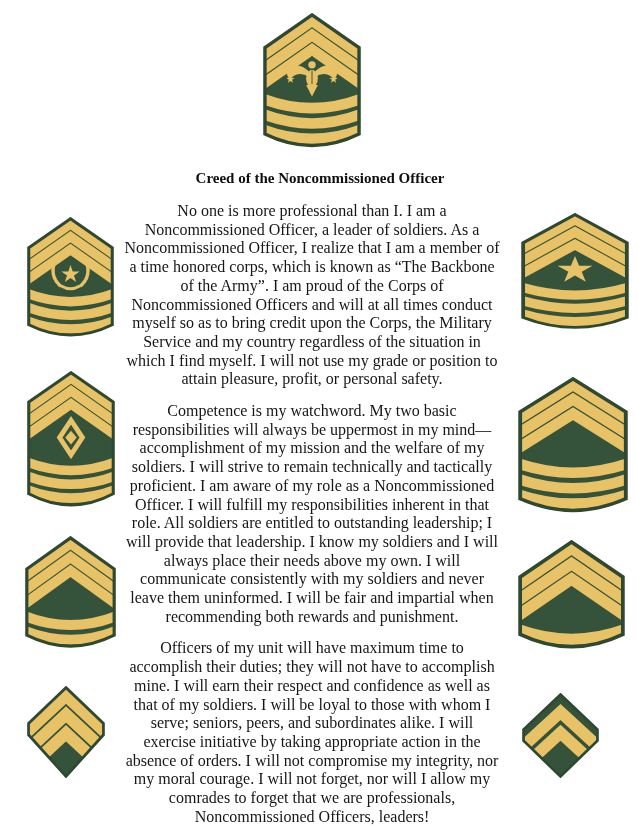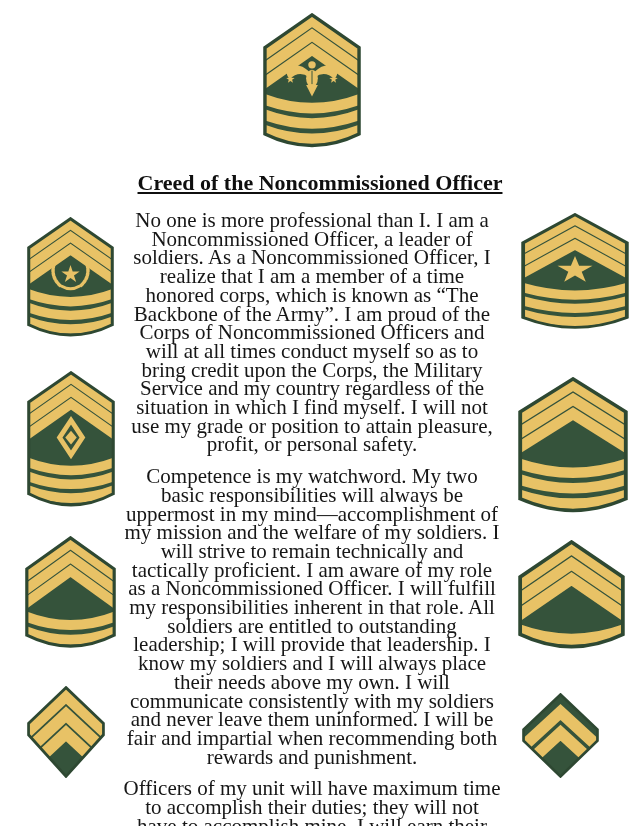--- a/index.html
+++ b/index.html
@@ -24,29 +24,28 @@
   .ins-cpl{left:522px; top:693px; width:77px;  height:85px;}
   .content{
     position:absolute;
     left:123px;
     top:170px;
     width:394px;
     text-align:center;
     color:#161616;
   }
   .title{
-    font-size:22px;
+    font-size:15px;
     font-weight:bold;
     margin:0 0 15px 0;
     color:#0f0f0f;
     white-space:nowrap;
-    text-decoration:underline;
   }
   .para{
-    font-size:21px;
+    font-size:16px;
     line-height:18.7px;
     margin:0 16px 13px 0;
   }
 </style>
 </head>
 <body>
 
 <div class="page">
 
   <div class="ins ins-sma">

